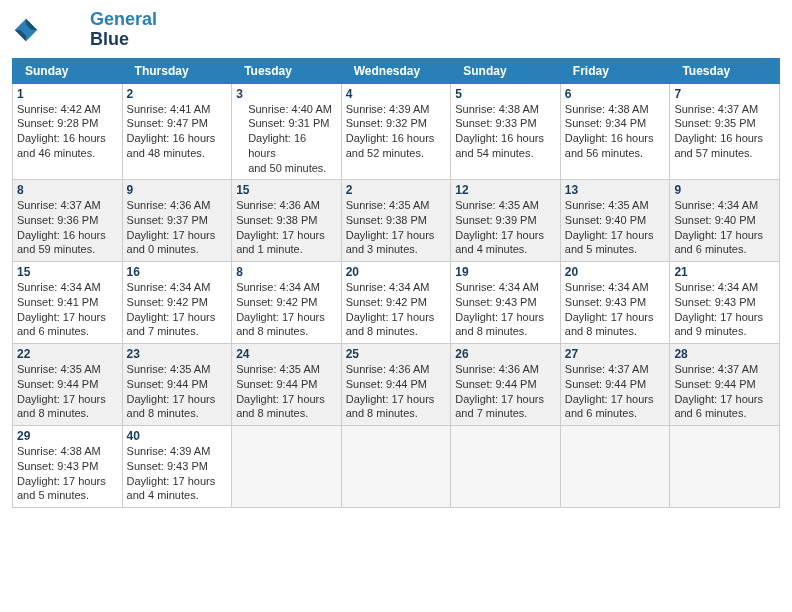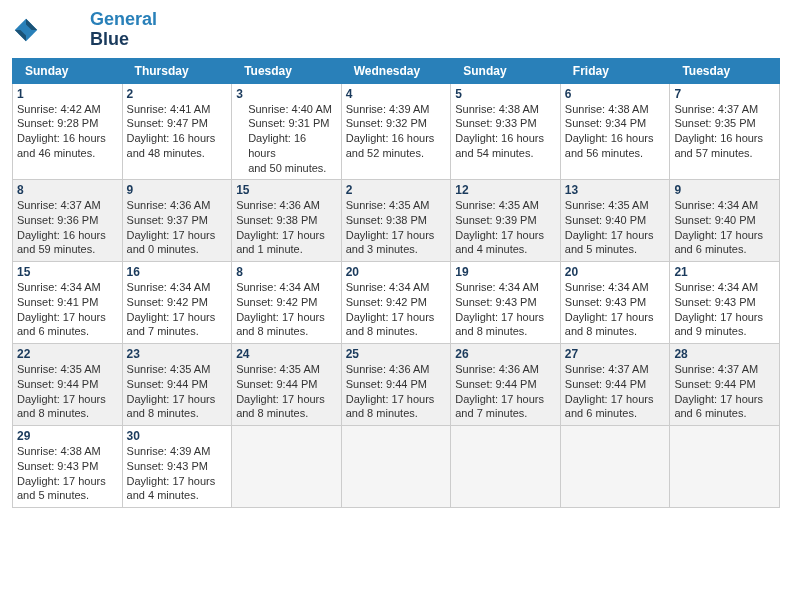--- a/index.html
+++ b/index.html
@@ -335,21 +335,21 @@
         </tr>
         <tr>
           <td>
             <span class="day-num">29</span>
             <div class="day-info" style="white-space: pre-line;">Sunrise: 4:38 AM
 Sunset: 9:43 PM
 Daylight: 17 hours
 and 5 minutes.</div>
           </td>
           <td>
-            <span class="day-num">30</span>
+            <span class="day-num">40</span>
             <div class="day-info" style="white-space: pre-line;">Sunrise: 4:39 AM
 Sunset: 9:43 PM
 Daylight: 17 hours
 and 4 minutes.</div>
           </td>
           <td class="empty"></td>
           <td class="empty"></td>
           <td class="empty"></td>
           <td class="empty"></td>
           <td class="empty"></td>

